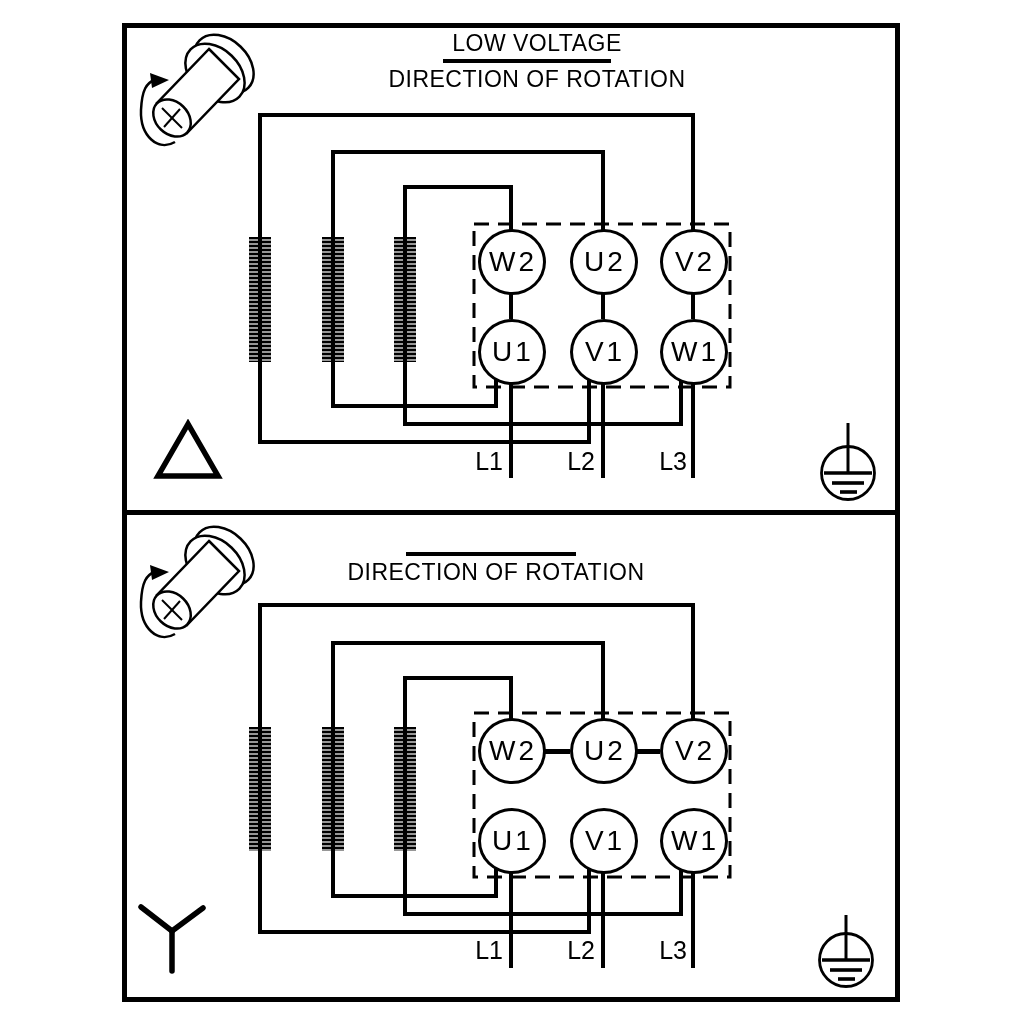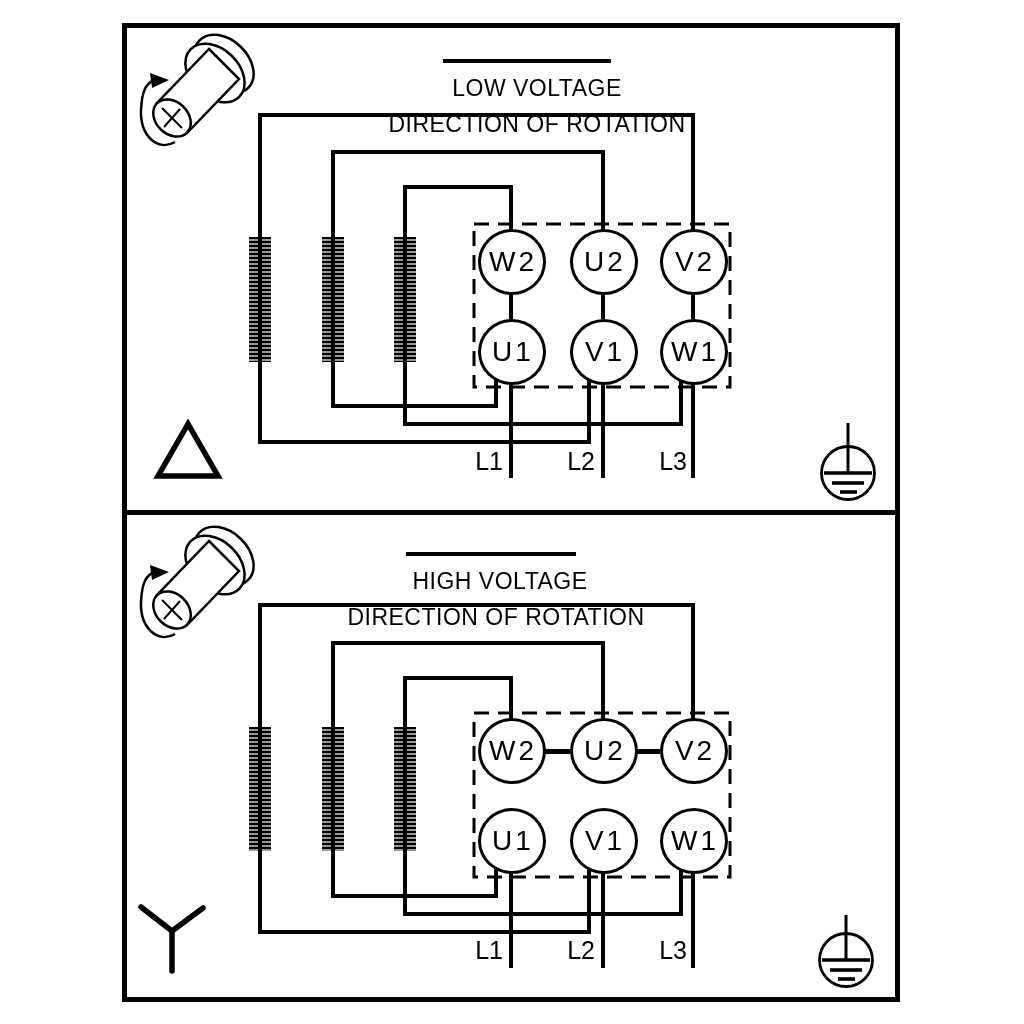--- a/index.html
+++ b/index.html
@@ -18,21 +18,21 @@
     content:""; position:absolute; left:9px; top:0; bottom:0; width:4px; background:#000;
   }
   .dash { position:absolute; z-index:2; }
   .circ {
     position:absolute; width:60px; height:60px; border:3px solid #000; border-radius:50%;
     background:#fff; z-index:3; text-align:center; line-height:60px;
     font-size:28px; letter-spacing:3px; padding-left:2px; box-sizing:content-box;
     font-weight:400;
   }
   .link { position:absolute; background:#000; z-index:4; }
-  .title { position:absolute; text-align:center; font-size:23px; letter-spacing:0.5px; z-index:5; white-space:nowrap;margin-top:45px; }
+  .title { position:absolute; text-align:center; font-size:23px; letter-spacing:0.5px; z-index:5; white-space:nowrap; }
   .uline { position:absolute; background:#000; z-index:5; }
   .slbl { position:absolute; width:60px; text-align:right; font-size:25px; z-index:5; }
   svg { position:absolute; z-index:4; }
 </style>
 </head>
 <body>
 
 <div id="page">
 
   <div class="frame" style="left:122px;top:23px;width:768px;height:969px;"></div>
@@ -101,21 +101,20 @@
   </svg>
 
   <svg style="left:820px;top:423px;" width="58" height="82" viewBox="0 0 58 82">
     <line x1="28" y1="0" x2="28" y2="50" stroke="#000" stroke-width="3"></line>
     <circle cx="28" cy="50" r="26.5" fill="none" stroke="#000" stroke-width="2.8"></circle>
     <line x1="4" y1="50" x2="52" y2="50" stroke="#000" stroke-width="3.6"></line>
     <line x1="12" y1="60" x2="44" y2="60" stroke="#000" stroke-width="3.6"></line>
     <line x1="20" y1="69" x2="37" y2="69" stroke="#000" stroke-width="3.6"></line>
   </svg>
 
-  <div class="title" style="left:350px;top:523px;width:300px;">HIGH VOLTAGE</div>
   <div class="uline" style="left:406px;top:552px;width:170px;height:4px;"></div>
   <div class="title" style="left:346px;top:559px;width:300px;">DIRECTION OF ROTATION</div>
 
   <svg style="left:136px;top:518px;" width="126" height="142" viewBox="0 0 126 142">
     <ellipse cx="88" cy="38" rx="34" ry="24" transform="rotate(44 88 38)" fill="#fff" stroke="#000" stroke-width="2.5"></ellipse>
     <ellipse cx="79" cy="47" rx="34" ry="24" transform="rotate(44 79 47)" fill="#fff" stroke="#000" stroke-width="2.5"></ellipse>
     <polygon points="73,23 103,53 51,107 21,77" fill="#fff" stroke="#000" stroke-width="2.5"></polygon>
     <ellipse cx="36" cy="92" rx="21" ry="16" transform="rotate(44 36 92)" fill="#fff" stroke="#000" stroke-width="2.5"></ellipse>
     <line x1="26" y1="82" x2="46" y2="102" stroke="#000" stroke-width="2"></line>
     <line x1="44" y1="83" x2="28" y2="101" stroke="#000" stroke-width="2"></line>

